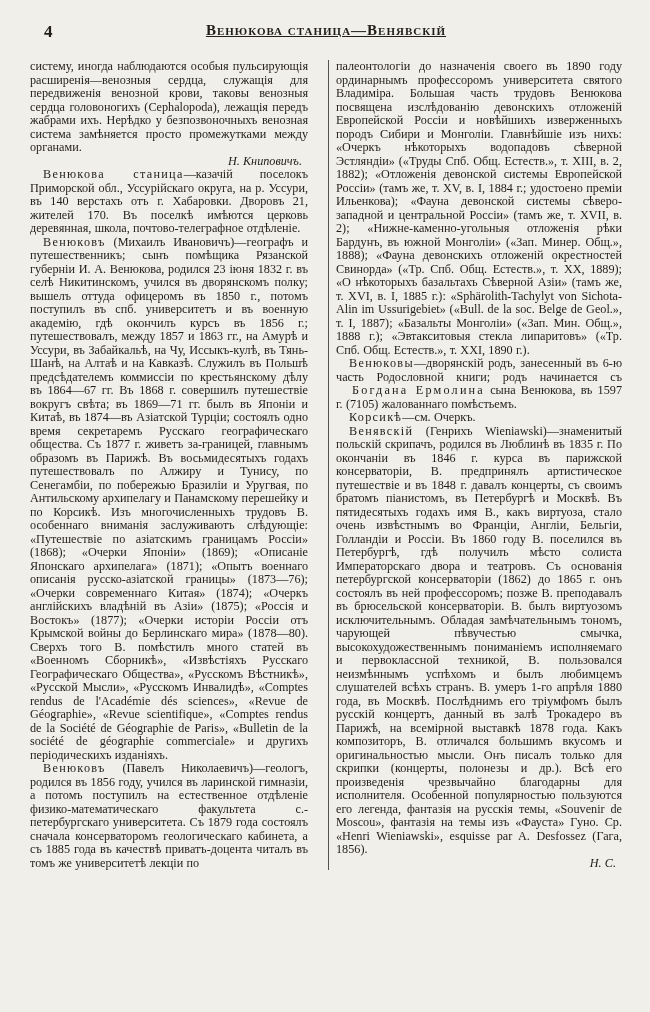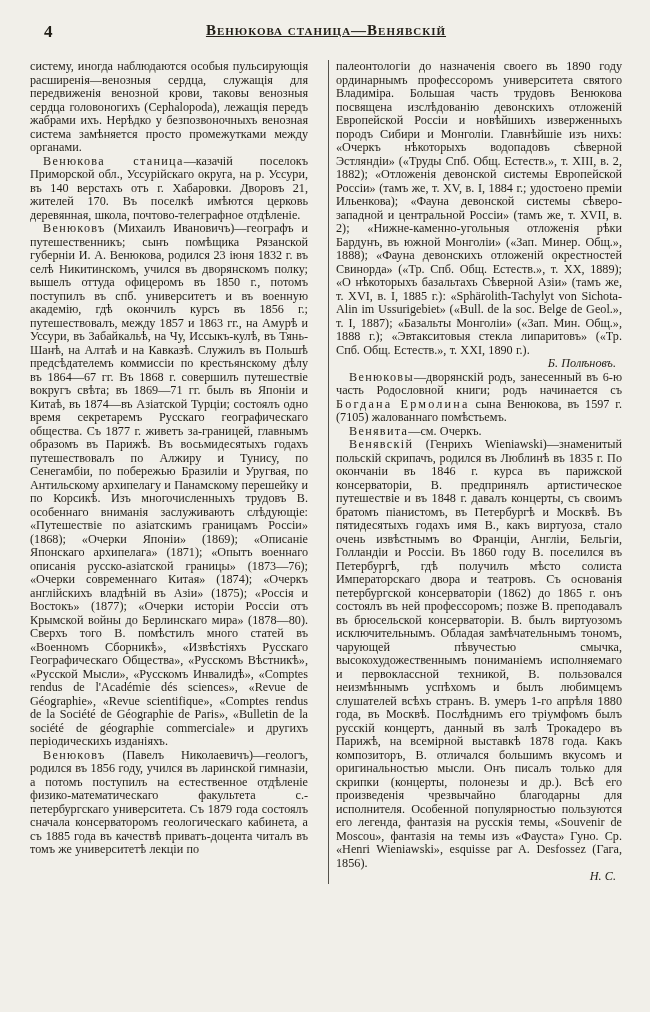--- a/index.html
+++ b/index.html
@@ -36,43 +36,43 @@
   .col-left {
     width: 299px; flex: 0 0 299px;
     box-sizing: border-box;
     padding-right: 20px;
     border-right: 1px solid #55524b;
   }
   .col-right { flex: 1; padding-left: 7px; }
   p.para { margin: 0; }
   p.indent { text-indent: 13px; }
   .seg-term { font-weight: normal; letter-spacing: 1.3px; }
-  .seg-spaced { letter-spacing: 2.2px; }
+  .seg-spaced { letter-spacing: 2.2px; margin-left: 16px; }
   .signature {
     text-align: right; font-style: italic;
     margin: 0; padding-right: 6px;
   }
 </style>
 </head>
 <body>
 
 <div class="page">
   <div class="header">
     <span class="pagenum">4</span>
     <span class="title">Венюкова станица—Венявскій</span>
   </div>
   <div class="columns">
     <div class="col col-left">
         <p class="para"><span class="seg-normal">систему, иногда наблюдаются особыя пульсирующія расширенія—венозныя сердца, служащія для передвиженія венозной крови, таковы венозныя сердца головоногихъ (Cephalopoda), лежащія передъ жабрами ихъ. Нерѣдко у безпозвоночныхъ венозная система замѣняется просто промежутками между органами.</span></p>
+        <div class="signature">Н. Книповичъ.</div>
         <p class="para indent"><span class="seg-term">Венюкова станица</span><span class="seg-normal">—казачій поселокъ Приморской обл., Уссурійскаго округа, на р. Уссури, въ 140 верстахъ отъ г. Хабаровки. Дворовъ 21, жителей 170. Въ поселкѣ имѣются церковь деревянная, школа, почтово-телеграфное отдѣленіе.</span></p>
         <p class="para indent"><span class="seg-term">Венюковъ</span><span class="seg-normal"> (Михаилъ Ивановичъ)—географъ и путешественникъ; сынъ помѣщика Рязанской губерніи И. А. Венюкова, родился 23 іюня 1832 г. въ селѣ Никитинскомъ, учился въ дворянскомъ полку; вышелъ оттуда офицеромъ въ 1850 г., потомъ поступилъ въ спб. университетъ и въ военную академію, гдѣ окончилъ курсъ въ 1856 г.; путешествовалъ, между 1857 и 1863 гг., на Амурѣ и Уссури, въ Забайкальѣ, на Чу, Иссыкъ-кулѣ, въ Тянь-Шанѣ, на Алтаѣ и на Кавказѣ. Служилъ въ Польшѣ предсѣдателемъ коммиссіи по крестьянскому дѣлу въ 1864—67 гг. Въ 1868 г. совершилъ путешествіе вокругъ свѣта; въ 1869—71 гг. былъ въ Японіи и Китаѣ, въ 1874—въ Азіатской Турціи; состоялъ одно время секретаремъ Русскаго географическаго общества. Съ 1877 г. живетъ за-границей, главнымъ образомъ въ Парижѣ. Въ восьмидесятыхъ годахъ путешествовалъ по Алжиру и Тунису, по Сенегамбіи, по побережью Бразиліи и Уругвая, по Антильскому архипелагу и Панамскому перешейку и по Корсикѣ. Изъ многочисленныхъ трудовъ В. особеннаго вниманія заслуживаютъ слѣдующіе: «Путешествіе по азіатскимъ границамъ Россіи» (1868); «Очерки Японіи» (1869); «Описаніе Японскаго архипелага» (1871); «Опытъ военнаго описанія русско-азіатской границы» (1873—76); «Очерки современнаго Китая» (1874); «Очеркъ англійскихъ владѣній въ Азіи» (1875); «Россія и Востокъ» (1877); «Очерки исторіи Россіи отъ Крымской войны до Берлинскаго мира» (1878—80). Сверхъ того В. помѣстилъ много статей въ «Военномъ Сборникѣ», «Извѣстіяхъ Русскаго Географическаго Общества», «Русскомъ Вѣстникѣ», «Русской Мысли», «Русскомъ Инвалидѣ», «Comptes rendus de l'Académie dés sciences», «Revue de Géographie», «Revue scientifique», «Comptes rendus de la Société de Géographie de Paris», «Bulletin de la société de géographie commerciale» и другихъ періодическихъ изданіяхъ.</span></p>
         <p class="para indent"><span class="seg-term">Венюковъ</span><span class="seg-normal"> (Павелъ Николаевичъ)—геологъ, родился въ 1856 году, учился въ ларинской гимназіи, а потомъ поступилъ на естественное отдѣленіе физико-математическаго факультета с.-петербургскаго университета. Съ 1879 года состоялъ сначала консерваторомъ геологическаго кабинета, а съ 1885 года въ качествѣ приватъ-доцента читалъ въ томъ же университетѣ лекціи по</span></p>
       </div>
     <div class="col col-right">
         <p class="para"><span class="seg-normal">палеонтологіи до назначенія своего въ 1890 году ординарнымъ профессоромъ университета святого Владиміра. Большая часть трудовъ Венюкова посвящена изслѣдованію девонскихъ отложеній Европейской Россіи и новѣйшихъ изверженныхъ породъ Сибири и Монголіи. Главнѣйшіе изъ нихъ: «Очеркъ нѣкоторыхъ водопадовъ сѣверной Эстляндіи» («Труды Спб. Общ. Естеств.», т. XIII, в. 2, 1882); «Отложенія девонской системы Европейской Россіи» (тамъ же, т. XV, в. I, 1884 г.; удостоено преміи Ильенкова); «Фауна девонской системы сѣверо-западной и центральной Россіи» (тамъ же, т. XVII, в. 2); «Нижне-каменно-угольныя отложенія рѣки Бардунъ, въ южной Монголіи» («Зап. Минер. Общ.», 1888); «Фауна девонскихъ отложеній окрестностей Свинорда» («Тр. Спб. Общ. Естеств.», т. XX, 1889); «О нѣкоторыхъ базальтахъ Сѣверной Азіи» (тамъ же, т. XVI, в. I, 1885 г.): «Sphärolith-Tachylyt von Sichota-Alin im Ussurigebiet» («Bull. de la soc. Belge de Geol.», т. I, 1887); «Базальты Монголіи» («Зап. Мин. Общ.», 1888 г.); «Эвтакситовыя стекла липаритовъ» («Тр. Спб. Общ. Естеств.», т. XXI, 1890 г.).</span></p>
-        <div class="signature">Б. Полѣновъ.</div>
         <p class="para indent"><span class="seg-term">Венюковы</span><span class="seg-normal">—дворянскій родъ, занесенный въ 6-ю часть Родословной книги; родъ начинается съ </span><span class="seg-spaced">Богдана Ермолина</span><span class="seg-normal"> сына Венюкова, въ 1597 г. (7105) жалованнаго помѣстьемъ.</span></p>
-        <p class="para indent"><span class="seg-term">Венявита</span><span class="seg-normal">—см. Очеркъ.</span></p>
+        <p class="para indent"><span class="seg-term">Корсикѣ</span><span class="seg-normal">—см. Очеркъ.</span></p>
         <p class="para indent"><span class="seg-term">Венявскій</span><span class="seg-normal"> (Генрихъ Wieniawski)—знаменитый польскій скрипачъ, родился въ Люблинѣ въ 1835 г. По окончаніи въ 1846 г. курса въ парижской консерваторіи, В. предпринялъ артистическое путешествіе и въ 1848 г. давалъ концерты, съ своимъ братомъ піанистомъ, въ Петербургѣ и Москвѣ. Въ пятидесятыхъ годахъ имя В., какъ виртуоза, стало очень извѣстнымъ во Франціи, Англіи, Бельгіи, Голландіи и Россіи. Въ 1860 году В. поселился въ Петербургѣ, гдѣ получилъ мѣсто солиста Императорскаго двора и театровъ. Съ основанія петербургской консерваторіи (1862) до 1865 г. онъ состоялъ въ ней профессоромъ; позже В. преподавалъ въ брюсельской консерваторіи. В. былъ виртуозомъ исключительнымъ. Обладая замѣчательнымъ тономъ, чарующей пѣвучестью смычка, высокохудожественнымъ пониманіемъ исполняемаго и первоклассной техникой, В. пользовался неизмѣннымъ успѣхомъ и былъ любимцемъ слушателей всѣхъ странъ. В. умеръ 1-го апрѣля 1880 года, въ Москвѣ. Послѣднимъ его тріумфомъ былъ русскій концертъ, данный въ залѣ Трокадеро въ Парижѣ, на всемірной выставкѣ 1878 года. Какъ композиторъ, В. отличался большимъ вкусомъ и оригинальностью мысли. Онъ писалъ только для скрипки (концерты, полонезы и др.). Всѣ его произведенія чрезвычайно благодарны для исполнителя. Особенной популярностью пользуются его легенда, фантазія на русскія темы, «Souvenir de Moscou», фантазія на темы изъ «Фауста» Гуно. Ср. «Henri Wieniawski», esquisse par A. Desfossez (Гага, 1856).</span></p>
         <div class="signature">Н. С.</div>
       </div>
   </div>
 </div>
 
 </body></html>

